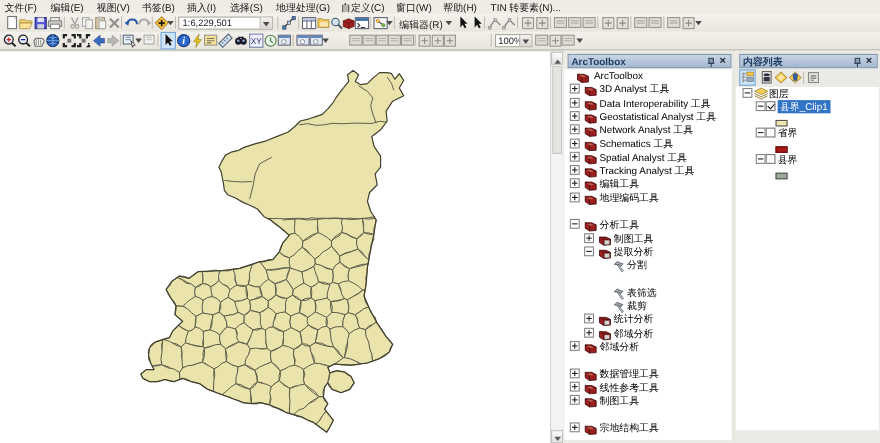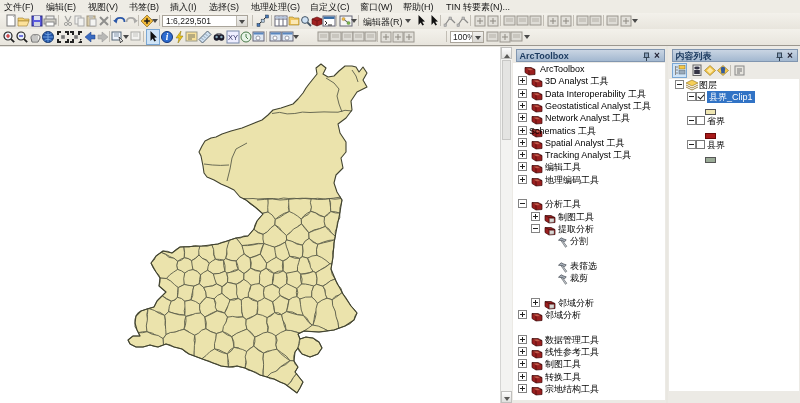--- a/index.html
+++ b/index.html
@@ -528,21 +528,21 @@
             </svg></span>
           <span class="lbl" style="left:32px">Network Analyst 工具</span>
         </div>
         <div class="trow" style="left:0;top:62px;width:150px">
           <span class="eb ebp" style="left:5px"></span>
           <span class="iw" style="left:18px"><svg width="12" height="12" viewBox="0 0 12 12">
               <path d="M1 3.5h6l4 2v5l-6 .5-4-2.5z" fill="#9b1f1f" stroke="#3a0808" stroke-width=".7"></path>
               <path d="M1 3.5l4 2 6 0M5 5.5V11" stroke="#3a0808" stroke-width=".6" fill="none"></path>
               <path d="M2 4.5l3.5 1.8 4-.3-3.2-1.5z" fill="#c4604e"></path>
             </svg></span>
-          <span class="lbl" style="left:16px">Schematics 工具</span>
+          <span class="lbl" style="left:32px">Schematics 工具</span>
         </div>
         <div class="trow" style="left:0;top:74px;width:150px">
           <span class="eb ebp" style="left:5px"></span>
           <span class="iw" style="left:18px"><svg width="12" height="12" viewBox="0 0 12 12">
               <path d="M1 3.5h6l4 2v5l-6 .5-4-2.5z" fill="#9b1f1f" stroke="#3a0808" stroke-width=".7"></path>
               <path d="M1 3.5l4 2 6 0M5 5.5V11" stroke="#3a0808" stroke-width=".6" fill="none"></path>
               <path d="M2 4.5l3.5 1.8 4-.3-3.2-1.5z" fill="#c4604e"></path>
             </svg></span>
           <span class="lbl" style="left:32px">Spatial Analyst 工具</span>
         </div>
@@ -614,20 +614,29 @@
             </svg></span>
           <span class="lbl" style="left:57px">表筛选</span>
         </div>
         <div class="trow" style="left:0;top:209px;width:150px">
           <span class="iw" style="left:44px"><svg width="12" height="12" viewBox="0 0 12 12">
               <path d="M1.5 4.2L4.2 1.8l2.8 1.4 2.2.6-1.6 2-2.2-1.1z" fill="#aab2bc" stroke="#3f454d" stroke-width=".7"></path>
               <path d="M5.2 4.4l4.6 5.8-1.3 1.1-4.2-6.2z" fill="#c8ccd2" stroke="#4a5058" stroke-width=".6"></path>
             </svg></span>
           <span class="lbl" style="left:57px">裁剪</span>
         </div>
+        <div class="trow" style="left:0;top:221px;width:150px">
+          <span class="eb ebp" style="left:18px"></span>
+          <span class="iw" style="left:31px"><svg width="12" height="12" viewBox="0 0 12 12">
+              <path d="M1 3.5h6l4 2v5l-6 .5-4-2.5z" fill="#9b1f1f" stroke="#3a0808" stroke-width=".7"></path>
+              <path d="M1 3.5l4 2 6 0M5 5.5V11" stroke="#3a0808" stroke-width=".6" fill="none"></path>
+              <path d="M5.5 6.5l4.5 0v3.5l-4.5.4z" fill="#d8d8d4" stroke="#666" stroke-width=".4"></path>
+            </svg></span>
+          <span class="lbl" style="left:45px">统计分析</span>
+        </div>
         <div class="trow" style="left:0;top:234px;width:150px">
           <span class="eb ebp" style="left:18px"></span>
           <span class="iw" style="left:31px"><svg width="12" height="12" viewBox="0 0 12 12">
               <path d="M1 3.5h6l4 2v5l-6 .5-4-2.5z" fill="#9b1f1f" stroke="#3a0808" stroke-width=".7"></path>
               <path d="M1 3.5l4 2 6 0M5 5.5V11" stroke="#3a0808" stroke-width=".6" fill="none"></path>
               <path d="M5.5 6.5l4.5 0v3.5l-4.5.4z" fill="#d8d8d4" stroke="#666" stroke-width=".4"></path>
             </svg></span>
           <span class="lbl" style="left:45px">邻域分析</span>
         </div>
         <div class="trow" style="left:0;top:246px;width:150px">
@@ -658,29 +667,20 @@
           <span class="lbl" style="left:32px">线性参考工具</span>
         </div>
         <div class="trow" style="left:0;top:295px;width:150px">
           <span class="eb ebp" style="left:5px"></span>
           <span class="iw" style="left:18px"><svg width="12" height="12" viewBox="0 0 12 12">
               <path d="M1 3.5h6l4 2v5l-6 .5-4-2.5z" fill="#9b1f1f" stroke="#3a0808" stroke-width=".7"></path>
               <path d="M1 3.5l4 2 6 0M5 5.5V11" stroke="#3a0808" stroke-width=".6" fill="none"></path>
               <path d="M2 4.5l3.5 1.8 4-.3-3.2-1.5z" fill="#c4604e"></path>
             </svg></span>
           <span class="lbl" style="left:32px">制图工具</span>
-        </div>
-        <div class="trow" style="left:0;top:308px;width:150px">
-          <span class="eb ebp" style="left:5px"></span>
-          <span class="iw" style="left:18px"><svg width="12" height="12" viewBox="0 0 12 12">
-              <path d="M1 3.5h6l4 2v5l-6 .5-4-2.5z" fill="#9b1f1f" stroke="#3a0808" stroke-width=".7"></path>
-              <path d="M1 3.5l4 2 6 0M5 5.5V11" stroke="#3a0808" stroke-width=".6" fill="none"></path>
-              <path d="M2 4.5l3.5 1.8 4-.3-3.2-1.5z" fill="#c4604e"></path>
-            </svg></span>
-          <span class="lbl" style="left:32px">转换工具</span>
         </div>
         <div class="trow" style="left:0;top:320px;width:150px">
           <span class="eb ebp" style="left:5px"></span>
           <span class="iw" style="left:18px"><svg width="12" height="12" viewBox="0 0 12 12">
               <path d="M1 3.5h6l4 2v5l-6 .5-4-2.5z" fill="#9b1f1f" stroke="#3a0808" stroke-width=".7"></path>
               <path d="M1 3.5l4 2 6 0M5 5.5V11" stroke="#3a0808" stroke-width=".6" fill="none"></path>
               <path d="M2 4.5l3.5 1.8 4-.3-3.2-1.5z" fill="#c4604e"></path>
             </svg></span>
           <span class="lbl" style="left:32px">宗地结构工具</span>
         </div>

